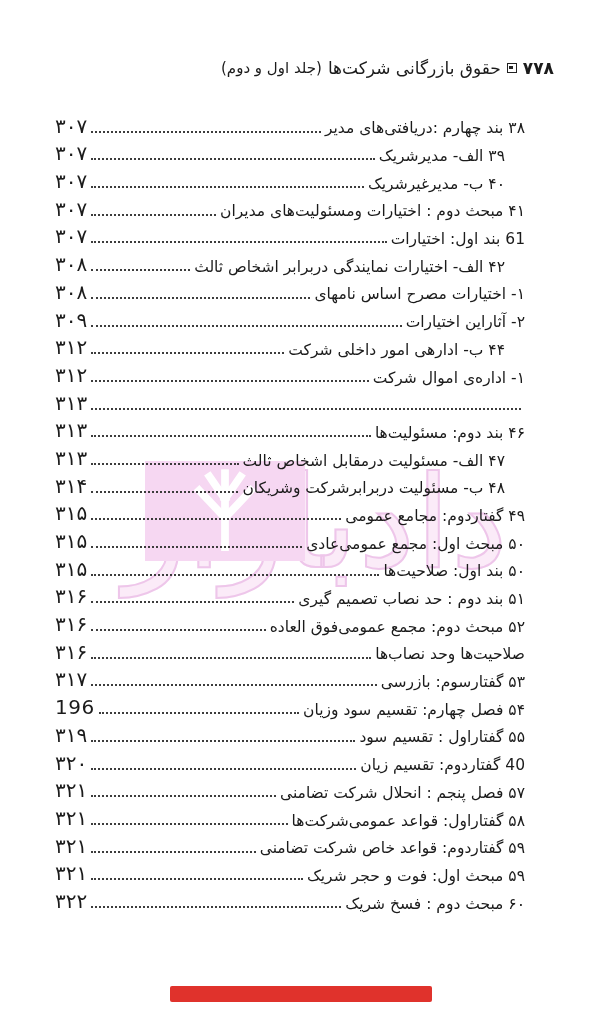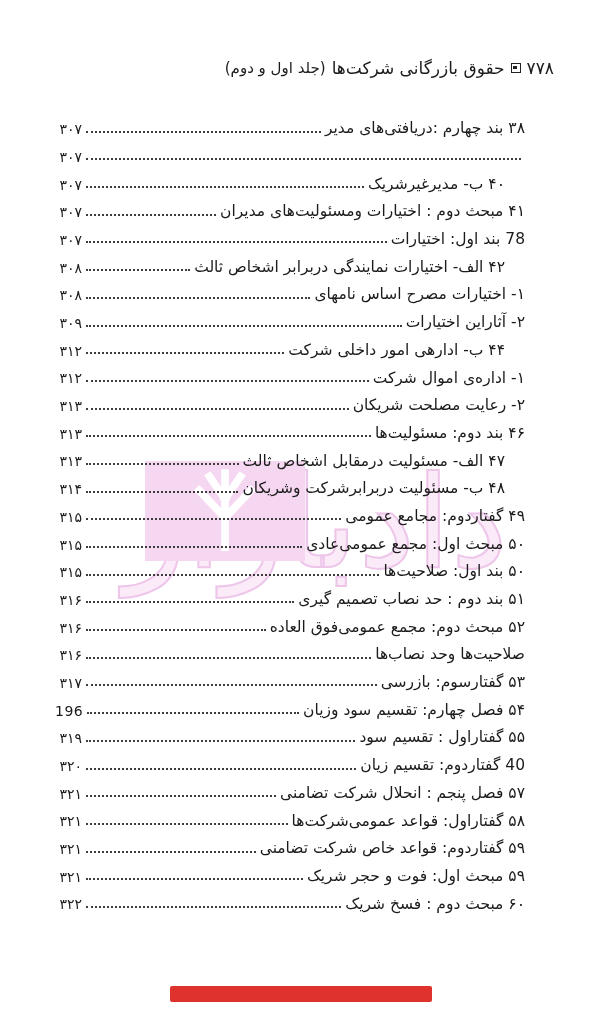--- a/index.html
+++ b/index.html
@@ -9,21 +9,21 @@
     overflow:hidden;
   }
   .page{position:relative;width:600px;height:1015px;background:#fff;overflow:hidden;}
 
   
   .hdr{
     position:absolute;top:58px;right:46px;direction:rtl;
     font-size:17px;display:flex;align-items:center;gap:6px;z-index:3;
     white-space:nowrap;
   }
-  .hdr .pgnum{font-weight:normal;letter-spacing:1px;}
+  .hdr .pgnum{font-weight:bold;letter-spacing:1px;}
   .sq-icon{
     display:inline-block;width:10px;height:10px;border:1.6px solid #222;
     position:relative;box-sizing:border-box;
   }
   .sq-icon::after{
     content:"";position:absolute;left:1.5px;top:1.5px;width:3.5px;height:3.5px;background:#222;
   }
   .hdr .title{font-weight:normal;}
   .hdr .vol{font-size:15px;text-align:right;}
 
@@ -56,21 +56,21 @@
     font-size:15.5px;line-height:1.25;
   }
   .row .lbl{white-space:nowrap;flex:0 0 auto;}
   .row.ind .lbl{padding-right:20px;}
   .row.bold .lbl{font-weight:normal;}
   .row .dots{
     flex:1 1 auto;border-bottom:2.2px dotted #3c3c3c;
     margin:0 4px 6px 4px;min-width:8px;
   }
   .row .pg{
-    flex:0 0 auto;white-space:nowrap;font-size:14px;letter-spacing:0.5px;
+    flex:0 0 auto;white-space:nowrap;font-size:20px;letter-spacing:0.5px;
     min-width:27px;
   }
 </style>
 </head>
 <body>
 
 <div class="page">
 
   <div class="hdr">
     <span class="pgnum">۷۷۸</span>
@@ -94,35 +94,36 @@
     </svg>
   </div>
 
   <div class="toc">
       <div class="row">
         <span class="lbl">۳۸ بند چهارم :دریافتی‌های مدیر </span>
         <span class="dots"></span>
         <span class="pg">۳۰۷</span>
       </div>
       <div class="row ind">
+        <span class="lbl">۳۹ الف- مدیرشریک </span>
         <span class="dots"></span>
         <span class="pg">۳۰۷</span>
       </div>
       <div class="row ind">
         <span class="lbl">۴۰ ب- مدیرغیرشریک</span>
         <span class="dots"></span>
         <span class="pg">۳۰۷</span>
       </div>
       <div class="row">
         <span class="lbl">۴۱ مبحث دوم : اختیارات ومسئولیت‌های مدیران </span>
         <span class="dots"></span>
         <span class="pg">۳۰۷</span>
       </div>
       <div class="row">
-        <span class="lbl">78 بند اول: اختیارات</span>
+        <span class="lbl">61 بند اول: اختیارات</span>
         <span class="dots"></span>
         <span class="pg">۳۰۷</span>
       </div>
       <div class="row ind">
         <span class="lbl">۴۲ الف- اختیارات نمایندگی دربرابر اشخاص ثالث </span>
         <span class="dots"></span>
         <span class="pg">۳۰۸</span>
       </div>
       <div class="row">
         <span class="lbl">۱- اختیارات مصرح اساس نامهای</span>
@@ -138,21 +139,20 @@
         <span class="lbl">۴۴ ب- ادارهی امور داخلی شرکت </span>
         <span class="dots"></span>
         <span class="pg">۳۱۲</span>
       </div>
       <div class="row">
         <span class="lbl">۱- اداره‌ی اموال شرکت </span>
         <span class="dots"></span>
         <span class="pg">۳۱۲</span>
       </div>
       <div class="row">
-        <span class="lbl">۲- رعایت مصلحت شریکان </span>
         <span class="dots"></span>
         <span class="pg">۳۱۳</span>
       </div>
       <div class="row">
         <span class="lbl">۴۶ بند دوم: مسئولیت‌ها </span>
         <span class="dots"></span>
         <span class="pg">۳۱۳</span>
       </div>
       <div class="row ind">
         <span class="lbl">۴۷ الف- مسئولیت درمقابل اشخاص ثالث </span>

